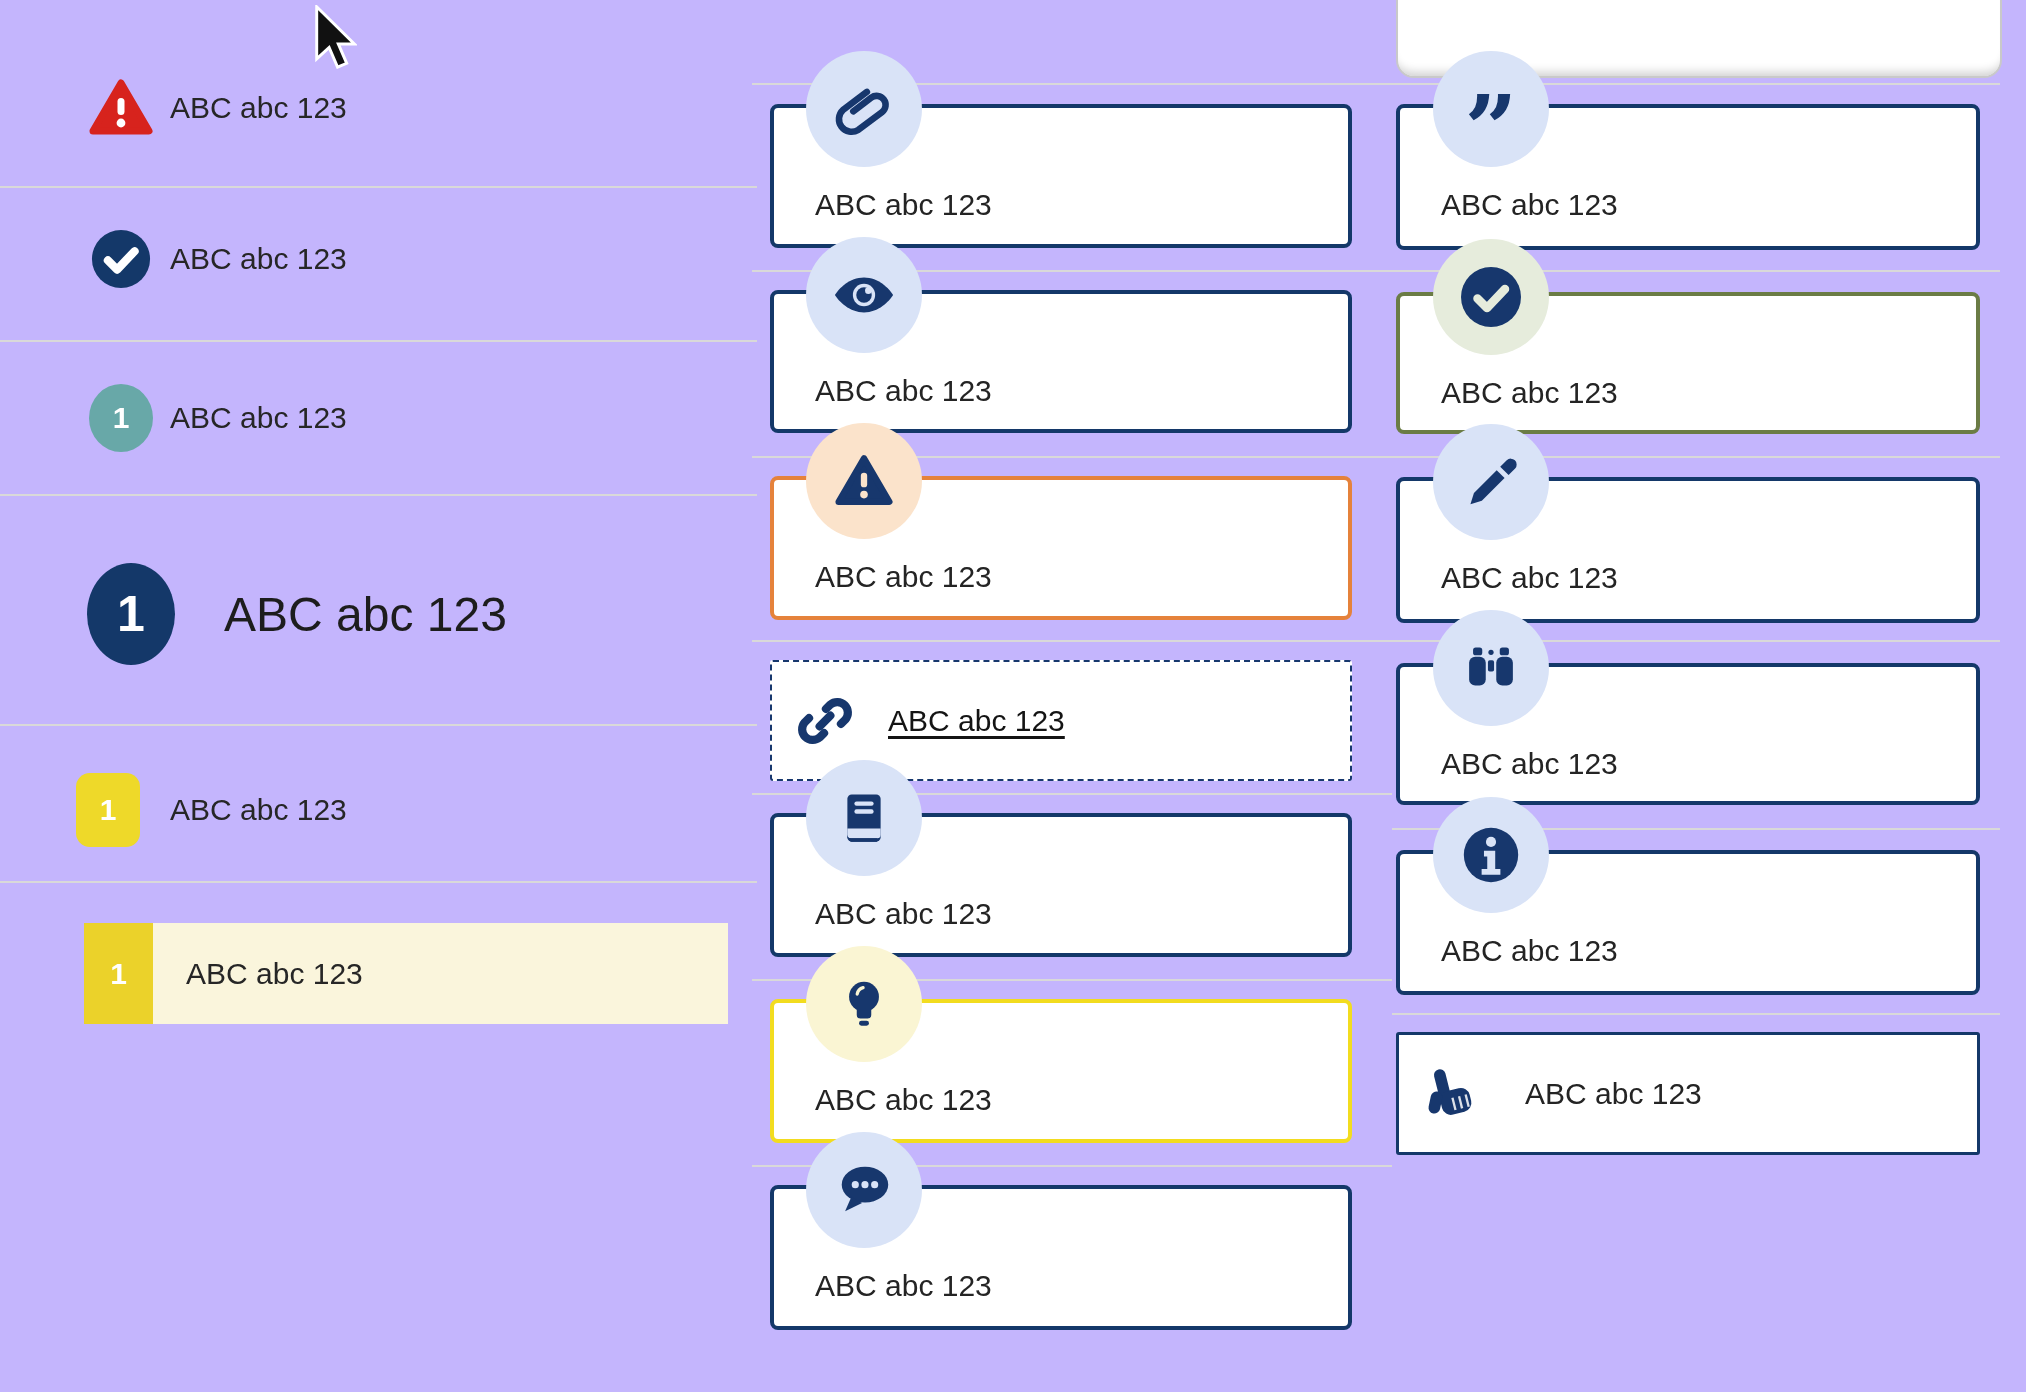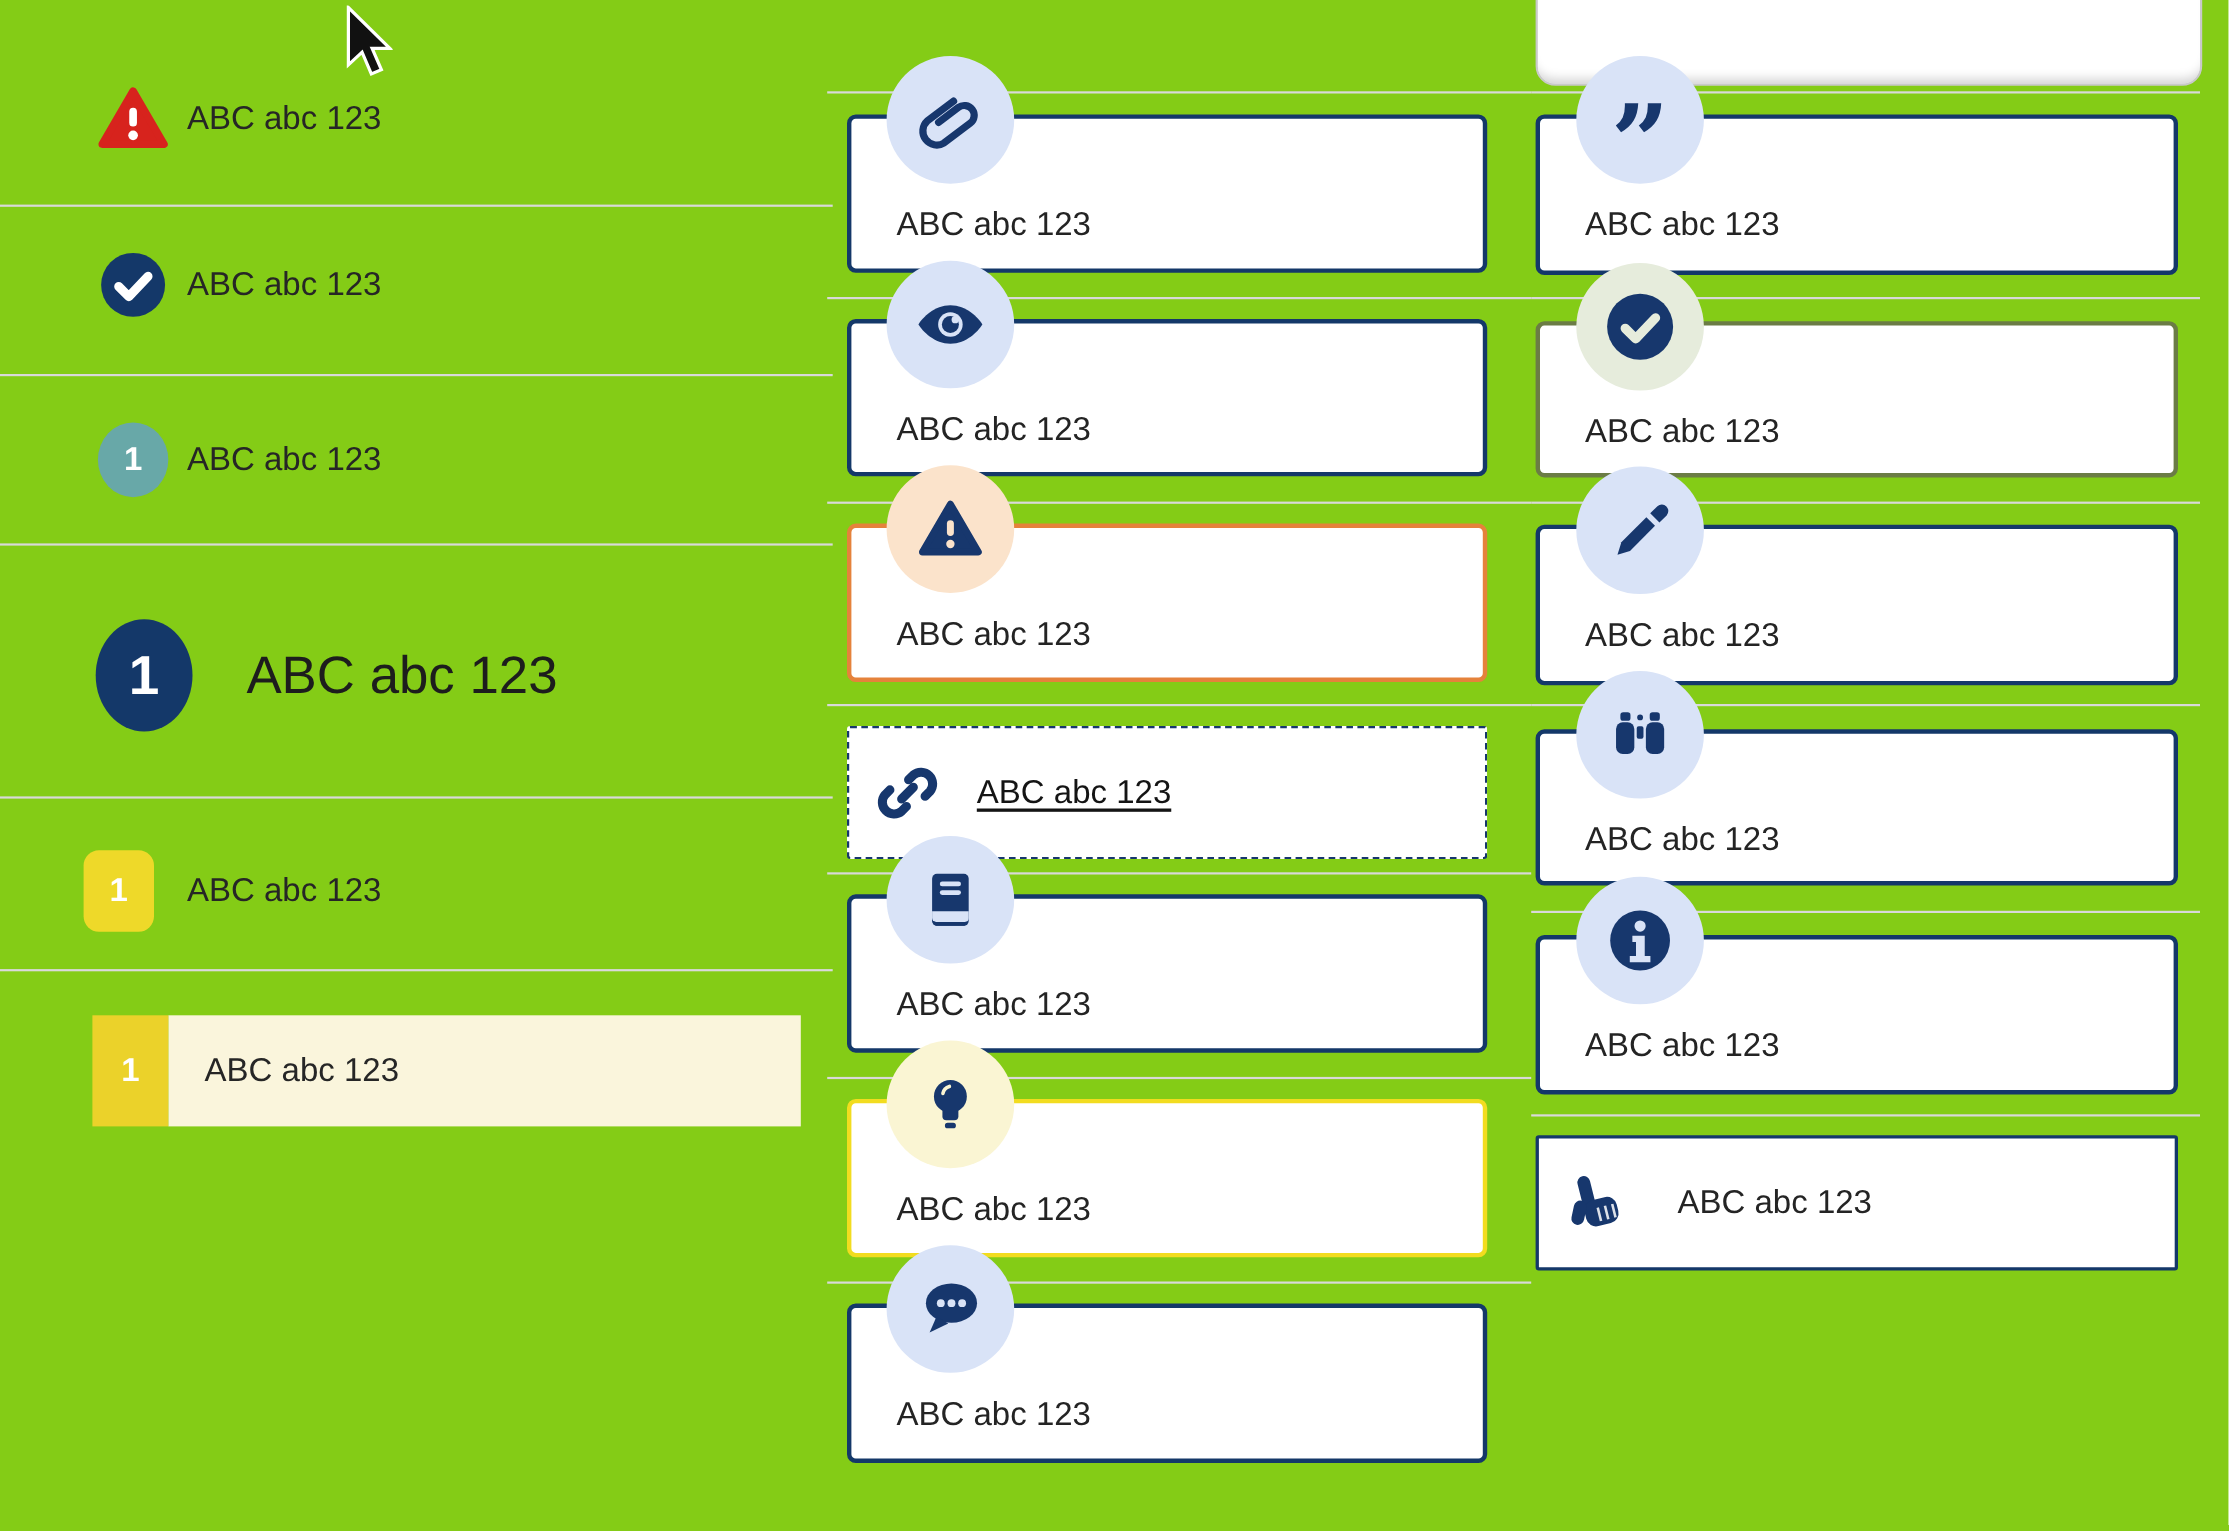--- a/index.html
+++ b/index.html
@@ -1,16 +1,16 @@
 <!DOCTYPE html>
 <html><head>
 <meta charset="utf-8">
 <style>
   html,body{margin:0;padding:0;background:#ffffff;}
-  .stage{position:relative;width:2026px;height:1392px;background:#84cc16;overflow:hidden;
+  .stage{position:relative;width:2026px;height:1392px;background:#c4b5fd;overflow:hidden;
          font-family:"Liberation Sans", sans-serif;color:#262626;}
   .hr{position:absolute;height:2px;background:#d9d9d9;z-index:0;}
   
   .lrow{position:absolute;display:flex;align-items:center;z-index:1;}
   .lrow .ic{flex:0 0 auto;display:flex;align-items:center;justify-content:center;}
   .llabel{font-size:30px;color:#262626;white-space:nowrap;}
   .llabel.big{font-size:48px;color:#1d1d1d;}
   .numcircle{display:flex;align-items:center;justify-content:center;color:#fff;font-weight:bold;}
   .teal{width:64px;height:68px;border-radius:50%;background:#68a8a8;font-size:30px;}
   .bignavy{width:88px;height:102px;border-radius:50%;background:#143869;font-size:50px;}

